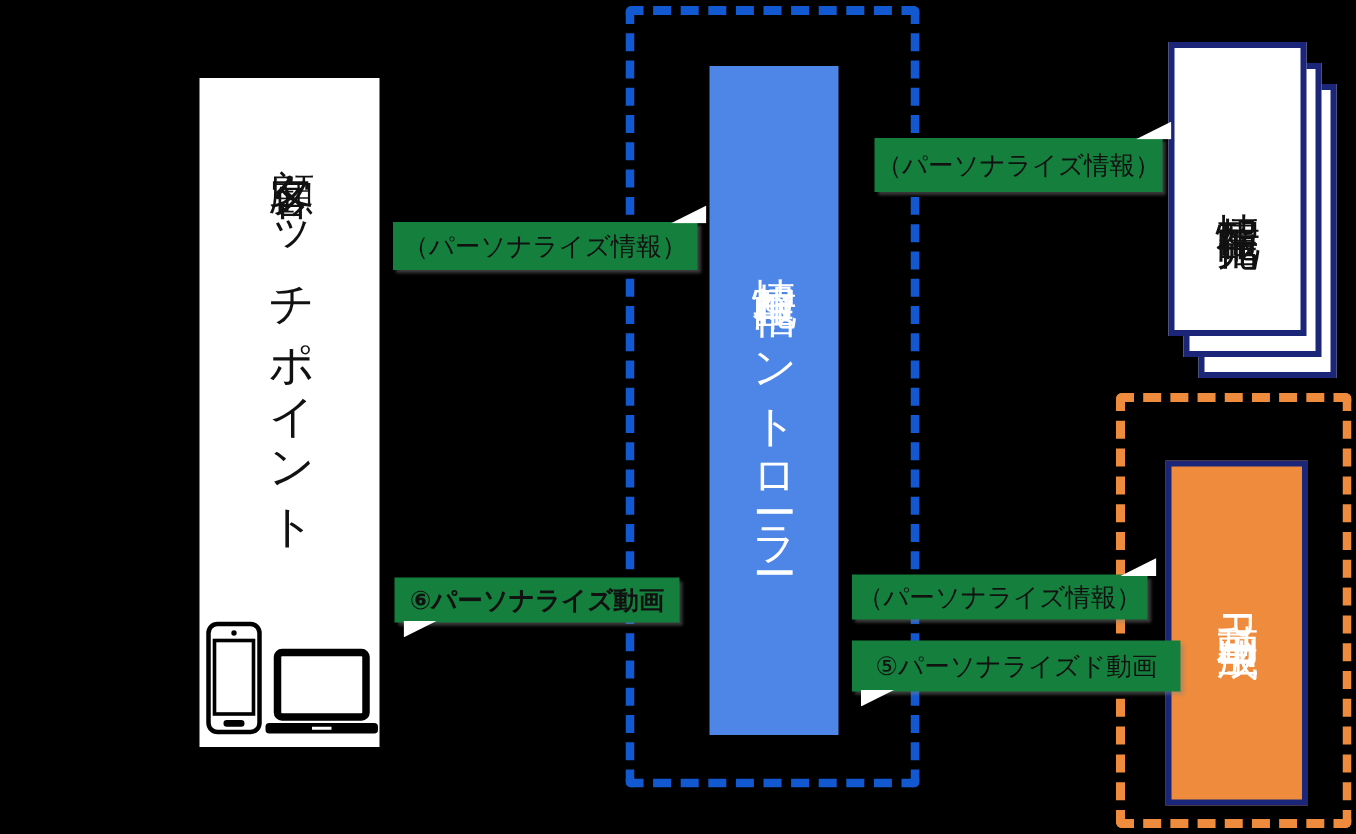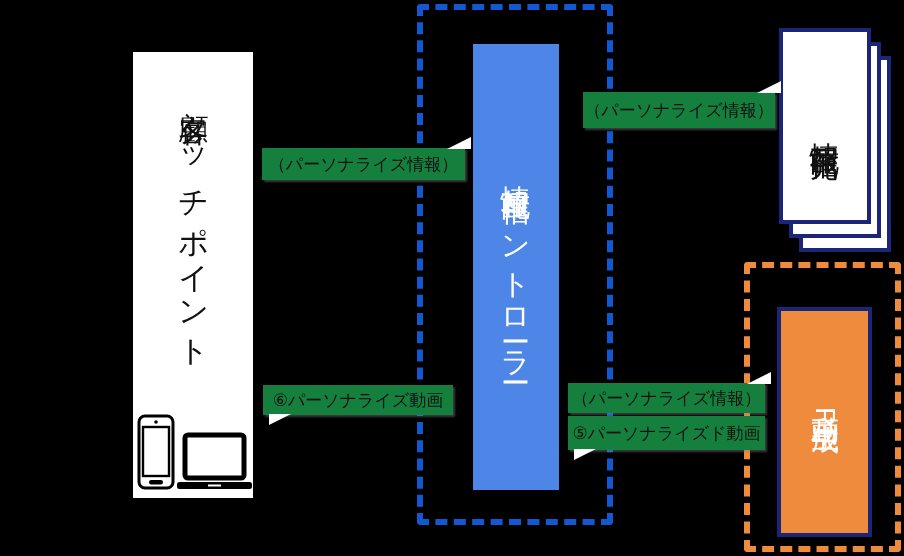--- a/index.html
+++ b/index.html
@@ -60,22 +60,22 @@
     box-shadow:2px 2px 2px rgba(130,130,130,0.45);
   }
   .tail{position:absolute;background:#fff;}
   .tail-tr{right:-6px;top:-11px;width:24px;height:12px;
     clip-path:polygon(0 100%,100% 0,100% 100%);}
   .tail-bl{left:6px;bottom:-10px;width:22px;height:11px;
     clip-path:polygon(0 0,100% 0,0 100%);}
   .co-left-info {left:262px;top:148px;width:203px;height:32px;}
   .co-top-right {left:583px;top:92px; width:192px;height:36px;}
   .co-mid-right {left:568px;top:383px;width:197px;height:30px;}
-  .co-step5     {left:568px;top:416px;width:197px;height:34px;}
-  .co-step6     {left:263px;top:385px;width:190px;height:30px;}
+  .co-step5     {left:568px;top:427px;width:219px;height:34px;}
+  .co-step6     {left:263px;top:385px;width:190px;height:30px;font-weight:bold;}
 </style>
 </head>
 <body>
 
 <div id="canvas">
 
   <div class="blue-dashed"></div>
 
   <div class="orange-dashed"></div>
 

